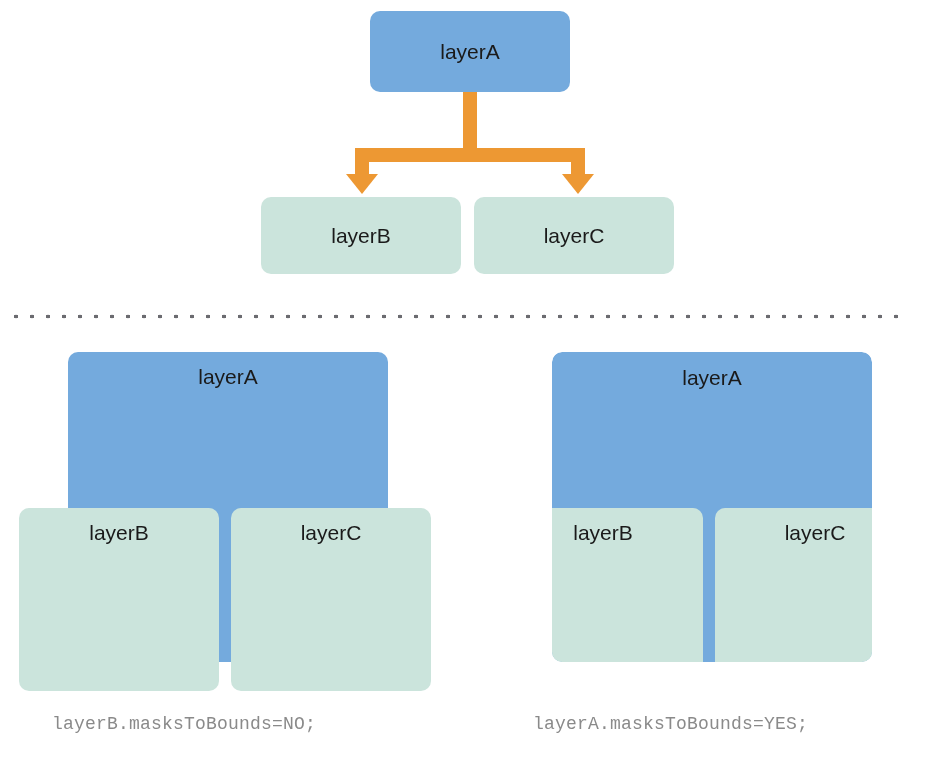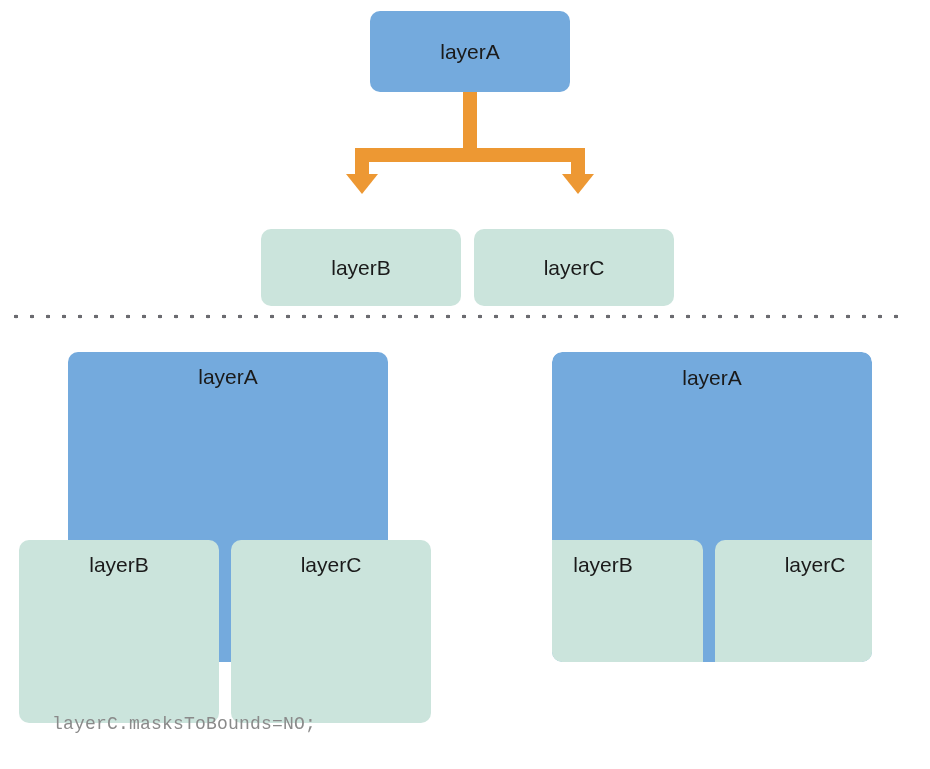--- a/index.html
+++ b/index.html
@@ -32,21 +32,21 @@
     font-size: 21px;
     line-height: 1;
     font-family: "Liberation Sans", sans-serif;
   }
   .node.center-v { align-items: center; }
   .node.top-v { align-items: flex-start; }
   .node .node-label { pointer-events: none; }
   .node.top-v .node-label { margin-top: 14px; }
 
   .node.blue  { background: #74aadd; }
-  .node.green { background: #cbe4dc; margin-top: 32px; }
+  .node.green { background: #cbe4dc; }
 
   
   #tree-layer-a { left: 370px; top: 11px;  width: 200px; height: 81px; }
   #tree-layer-b { left: 261px; top: 197px; width: 200px; height: 77px; }
   #tree-layer-c { left: 474px; top: 197px; width: 200px; height: 77px; }
 
   .connector {
     position: absolute;
     background: #ed9833;
   }
@@ -172,15 +172,16 @@
       </div>
       <div class="node green top-v" id="yes-layer-b">
         <span class="node-label">layerB</span>
       </div>
       <div class="node green top-v" id="yes-layer-c">
         <span class="node-label">layerC</span>
       </div>
     </div>
   </div>
 
-  <div class="caption" id="caption-no">layerC.masksToBounds=NO;</div>
+  <div class="caption" id="caption-no">layerB.masksToBounds=NO;</div>
+  <div class="caption" id="caption-yes">layerA.masksToBounds=YES;</div>
 
 </div>
 
 </body></html>

